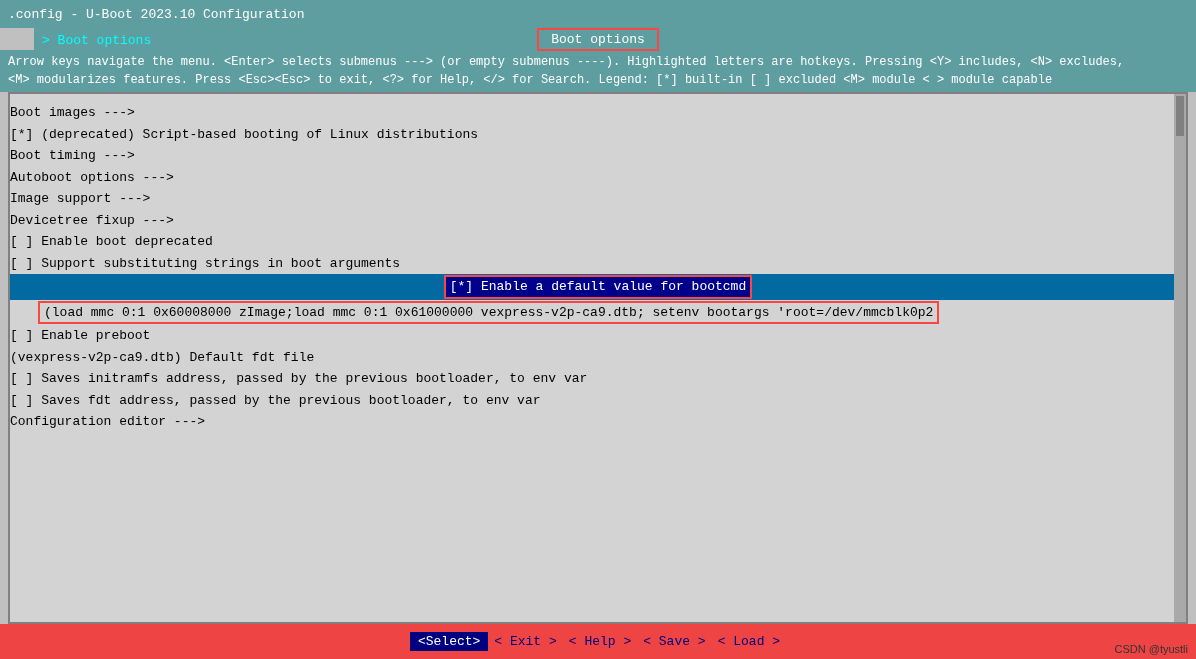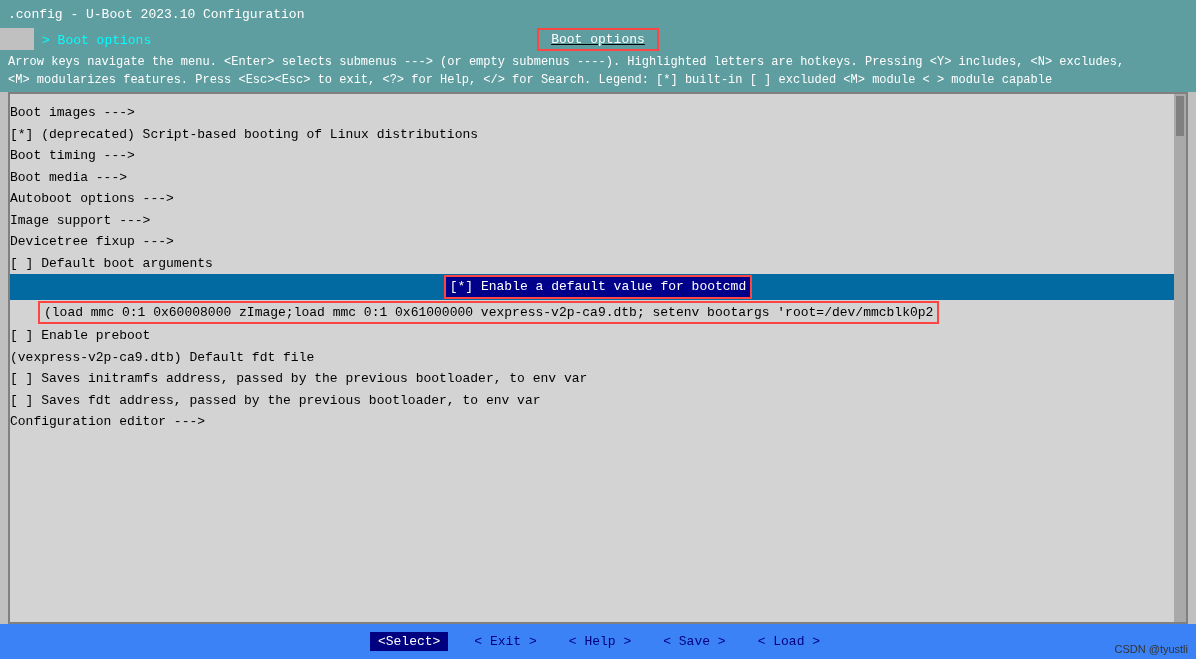--- a/index.html
+++ b/index.html
@@ -44,21 +44,20 @@
 
     .center-label-wrapper {
       position: absolute;
       top: 28px;
       left: 0;
       right: 0;
       display: flex;
       justify-content: center;
       z-index: 10;
       pointer-events: none;
-      text-decoration: underline;
     }
 
     .center-label {
       background: #5f9ea0;
       color: #ffffff;
       padding: 2px 12px;
       font-size: 13px;
       border: 2px solid #ff4444;
       pointer-events: none;
       min-height: 22px;
@@ -115,26 +114,25 @@
     }
 
     .scrollbar-thumb {
       background: #808080;
       height: 40px;
       margin: 2px;
       width: 8px;
     }
 
     .bottom-bar {
-      background: #3b82f6;
+      background: #ef4444;
       padding: 8px 8px;
       display: flex;
       justify-content: center;
       align-items: center;
-      gap: 20px;
     }
 
     .bottom-btn {
       color: #000080;
       font-size: 13px;
       font-family: 'Courier New', Courier, monospace;
       cursor: pointer;
       padding: 2px 6px;
     }
 
@@ -181,25 +179,25 @@
     <div>Arrow keys navigate the menu.  &lt;Enter&gt; selects submenus ---&gt;  (or empty submenus ----).  Highlighted letters are hotkeys.  Pressing &lt;Y&gt; includes, &lt;N&gt; excludes,</div>
     <div>&lt;M&gt; modularizes features.  Press &lt;Esc&gt;&lt;Esc&gt; to exit, &lt;?&gt; for Help, &lt;/&gt; for Search.  Legend: [*] built-in  [ ] excluded  &lt;M&gt; module  &lt; &gt; module capable</div>
   </div>
 
   <div class="main-content">
     <div class="menu-area">
 
     <div class="menu-item">Boot images  ---&gt;</div>
         <div class="menu-item">[*] (deprecated) Script-based booting of Linux distributions</div>
         <div class="menu-item">Boot timing  ---&gt;</div>
-        <div class="menu-item">Boot media  ---&gt;</div>
         <div class="menu-item">Autoboot options  ---&gt;</div>
         <div class="menu-item">Image support  ---&gt;</div>
         <div class="menu-item">Devicetree fixup  ---&gt;</div>
-        <div class="menu-item">[ ] Default boot arguments</div>
+        <div class="menu-item">[ ] Enable boot deprecated</div>
+        <div class="menu-item">[ ] Support substituting strings in boot arguments</div>
         <div class="menu-item highlighted-row" style="text-align: center; background: #0369a1; color: rgb(255, 255, 255); position: relative;"><span style="display: inline-block; border: 2px solid rgb(255, 68, 68); padding: 0px 4px; background: rgb(0, 0, 139); color: rgb(255, 255, 255);">[*] Enable a default value for bootcmd</span></div>
         <div class="menu-item" style="text-align: left; padding-left: 28px; white-space: nowrap; overflow: hidden; color: rgb(0, 0, 0);"><span style="display: inline-block; border: 2px solid rgb(255, 68, 68); padding: 0px 4px;">(load mmc 0:1 0x60008000 zImage;load mmc 0:1 0x61000000 vexpress-v2p-ca9.dtb; setenv bootargs 'root=/dev/mmcblk0p2</span></div>
         <div class="menu-item">[ ] Enable preboot</div>
         <div class="menu-item">(vexpress-v2p-ca9.dtb) Default fdt file</div>
         <div class="menu-item">[ ] Saves initramfs address, passed by the previous bootloader, to env var</div>
         <div class="menu-item">[ ] Saves fdt address, passed by the previous bootloader, to env var</div>
         <div class="menu-item">Configuration editor  ---&gt;</div>
       </div>
     <div class="scrollbar">
       <div class="scrollbar-thumb"></div>

